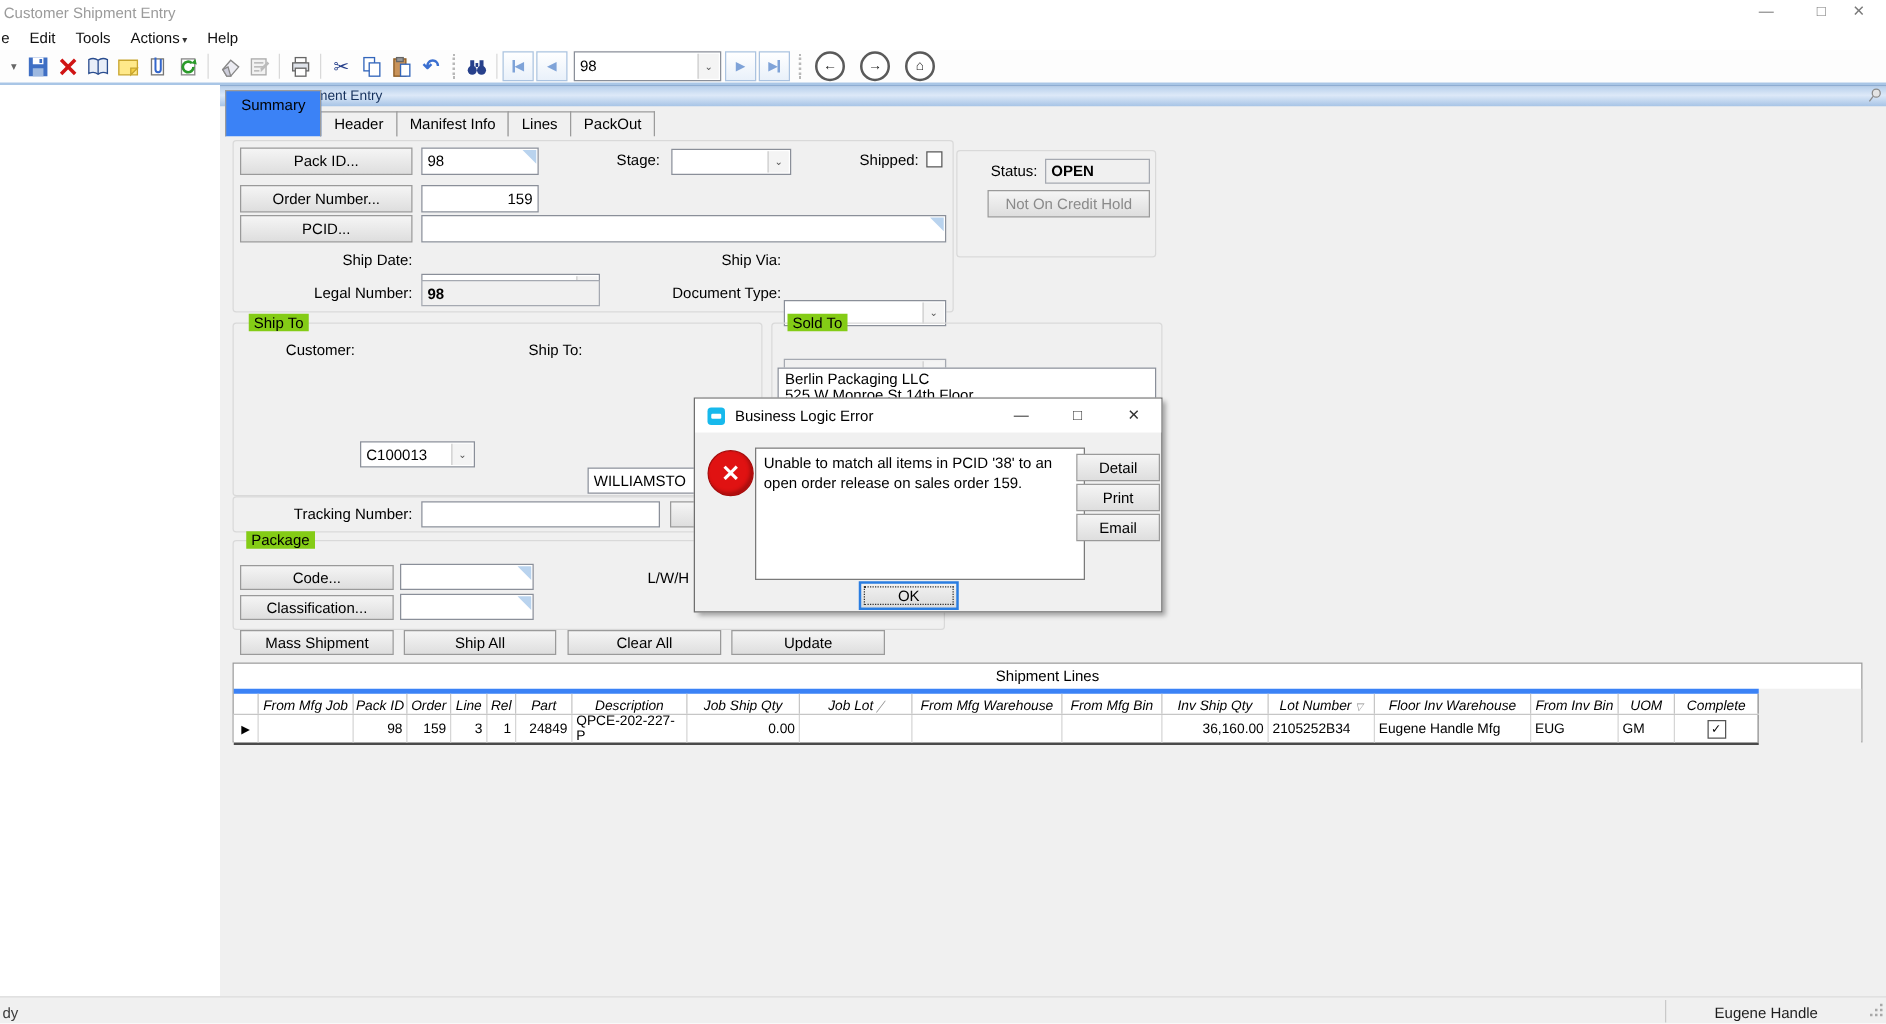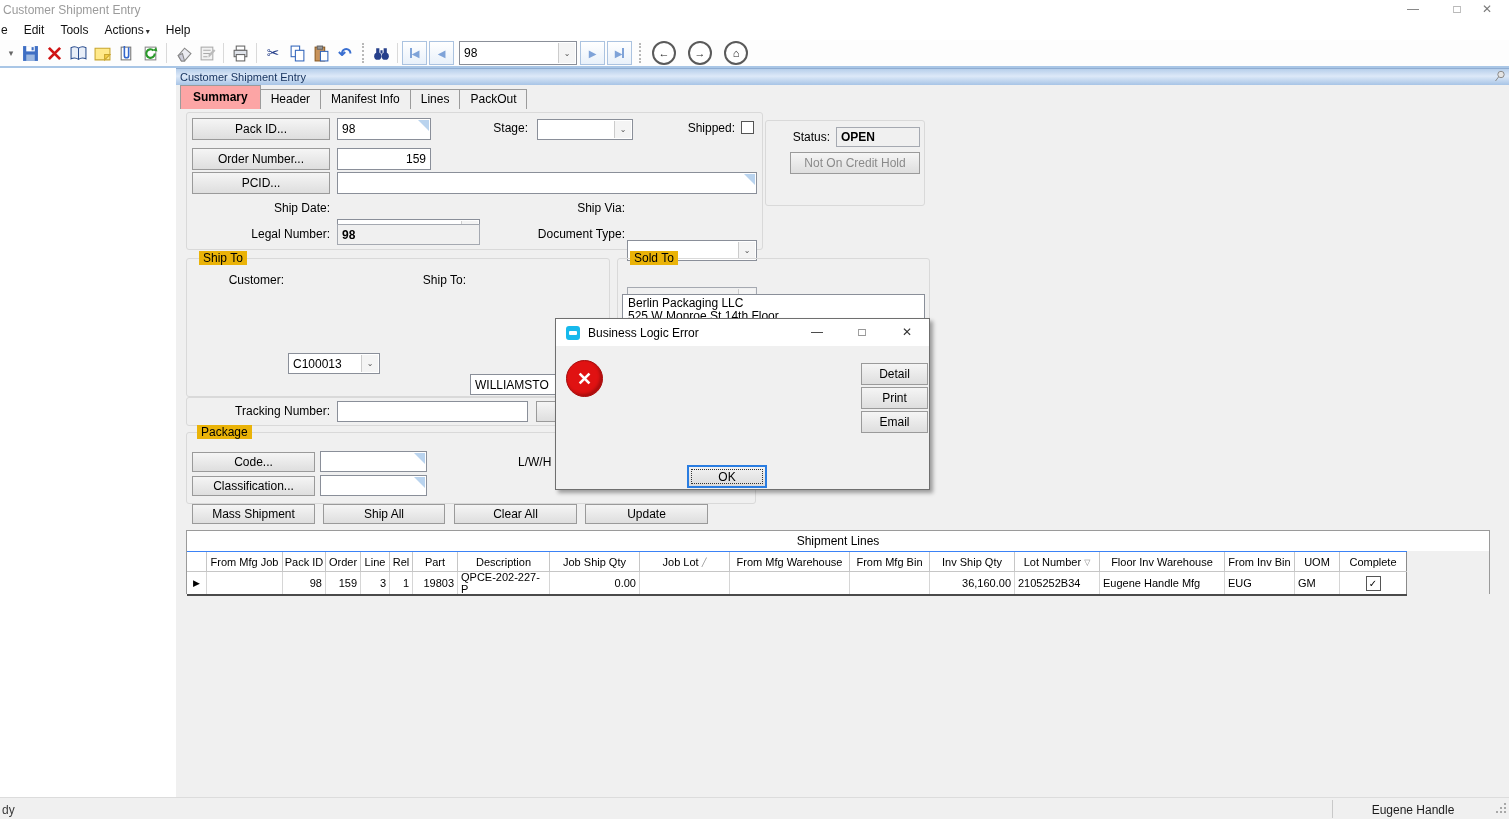--- a/index.html
+++ b/index.html
@@ -41,44 +41,44 @@
   .expander{position:absolute;left:3px;top:39px;width:9px;height:9px;border:1px solid #888;background:#fff;
             font-size:8px;line-height:7px;text-align:center;color:#333;}
   .tree-icon{position:absolute;left:15px;top:35px;}
   .tree-sel{position:absolute;left:33px;top:34px;background:#2563cf;color:#fff;padding:1px 4px;}
 
   
   .main-bg{left:176px;top:68px;width:1333px;height:729px;background:#f0f0f0;}
   .main-phead{left:176px;top:68px;width:1333px;}
   .tabs{left:180px;top:86px;height:23px;display:flex;align-items:flex-end;}
   .tab{padding:2px 10px 3px;border:1px solid #9b9b9b;border-bottom:none;background:#f0f0f0;margin-right:-1px;height:14px;}
-  .tab.active{background:#fca5a5;padding:4px 12px 5px;position:relative;z-index:2;height:14px;font-weight:bold;}
+  .tab.active{background:#3b82f6;padding:4px 12px 18px;position:relative;z-index:2;height:14px;}
 
   
   .btn{background:linear-gradient(180deg,#f5f5f5,#dedede);border:1px solid #9a9a9a;display:flex;
        align-items:center;justify-content:center;font-size:12px;}
   .btn.disabled{color:#8a8a8a;}
   .tfield{background:#fff;border:1px solid #8a8f99;display:flex;align-items:center;padding:0 4px;font-size:12px;}
   .tfield.ro{background:#f0f0f0;border-color:#a5a9b1;font-weight:bold;}
   .tfield.num{justify-content:flex-end;}
   .corner{position:absolute;right:1px;top:1px;width:0;height:0;border-top:11px solid #b9d3ee;border-left:11px solid transparent;}
   .combo{background:#fff;border:1px solid #8a8f99;position:relative;display:flex;align-items:center;padding:0 20px 0 4px;font-size:12px;}
   .combo .arr{position:absolute;right:1px;top:1px;bottom:1px;width:16px;background:#f4f4f4;border-left:1px solid #ccc;
               display:flex;align-items:center;justify-content:center;font-size:8px;color:#555;}
   .combo.disabled{background:#f0f0f0;border-color:#a5a9b1;}
   .chk{width:13px;height:13px;border:1px solid #555;background:#fff;display:flex;align-items:center;justify-content:center;font-size:10px;}
   .gbx{border:1px solid #d9d9d9;border-radius:3px;}
-  .gcap{position:absolute;background:#eab308;padding:0 4px;font-size:12px;top:-8px;}
+  .gcap{position:absolute;background:#84cc16;padding:0 4px;font-size:12px;top:-8px;}
   .lbl{text-align:right;}
   .addr{background:#fff;border:1px solid #8a8f99;padding:2px 5px;white-space:pre-line;line-height:13px;font-size:12px;overflow:hidden;}
 
   
   .grid{left:186px;top:530px;width:1304px;height:64px;background:#fff;border:1px solid #9a9a9a;}
   .grid-cap{position:absolute;left:0;top:0;width:100%;height:20px;display:flex;align-items:center;justify-content:center;font-size:12px;}
-  .grid-head{position:absolute;left:0;top:20px;height:20px;display:flex;border-top:1px solid #3b82f6;}
+  .grid-head{position:absolute;left:0;top:20px;height:20px;display:flex;border-top:4px solid #3b82f6;font-style:italic;}
   .grid-row{position:absolute;left:0;top:40px;height:22px;display:flex;border-top:1px solid #c6c6c6;border-bottom:2px solid #4a4a4a;background:#fff;}
   .hcell{display:flex;align-items:center;justify-content:center;border-right:1px solid #c6c6c6;font-size:11px;box-sizing:border-box;position:relative;}
   .dcell{display:flex;align-items:center;border-right:1px solid #d6d6d6;font-size:11px;box-sizing:border-box;padding:0 3px;}
   .dcell.r{justify-content:flex-end;}
   .dcell.c{justify-content:center;}
   .rowmark{color:#000;font-size:9px;}
   .sortg{font-size:8px;color:#8a8a8a;margin-left:3px;}
   .grid-fill{position:absolute;top:20px;height:44px;background:#f0f0f0;}
 
   
@@ -375,21 +375,21 @@
     </div>
     <div class="grid-row">
       <span class="dcell c" style="width:20px;">
           <span class="rowmark">▶</span>
         </span>
       <span class="dcell r" style="width:76px;"></span>
       <span class="dcell r" style="width:43px;">98</span>
       <span class="dcell r" style="width:35px;">159</span>
       <span class="dcell r" style="width:29px;">3</span>
       <span class="dcell r" style="width:23px;">1</span>
-      <span class="dcell r" style="width:45px;">19803</span>
+      <span class="dcell r" style="width:45px;">24849</span>
       <span class="dcell" style="width:92px;">QPCE-202-227-P</span>
       <span class="dcell r" style="width:90px;">0.00</span>
       <span class="dcell" style="width:90px;"></span>
       <span class="dcell" style="width:120px;"></span>
       <span class="dcell" style="width:80px;"></span>
       <span class="dcell r" style="width:85px;">36,160.00</span>
       <span class="dcell" style="width:85px;">2105252B34</span>
       <span class="dcell" style="width:125px;">Eugene Handle Mfg</span>
       <span class="dcell" style="width:70px;">EUG</span>
       <span class="dcell" style="width:45px;">GM</span>
@@ -401,20 +401,21 @@
 
   <div class="abs dialog">
     <div class="dlg-title">
       <span class="dlg-ico"></span>
       <span>Business Logic Error</span>
     </div>
     <span class="dlg-ctl" style="left:250px;">—</span>
     <span class="dlg-ctl" style="left:295px;">□</span>
     <span class="dlg-ctl" style="left:340px;">✕</span>
     <div class="err-ico">✕</div>
+    <div class="msgbox">Unable to match all items in PCID '38' to an open order release on sales order 159.</div>
     <div class="btn dlg-btn" style="top:44px;">Detail</div>
     <div class="btn dlg-btn" style="top:68px;">Print</div>
     <div class="btn dlg-btn" style="top:92px;">Email</div>
     <div class="okbtn">OK</div>
   </div>
 
   <div class="abs statusbar">
     <span class="sb-left">dy</span>
     <span class="sb-sep"></span>
     <span class="sb-right">Eugene Handle Manufacturing</span>

